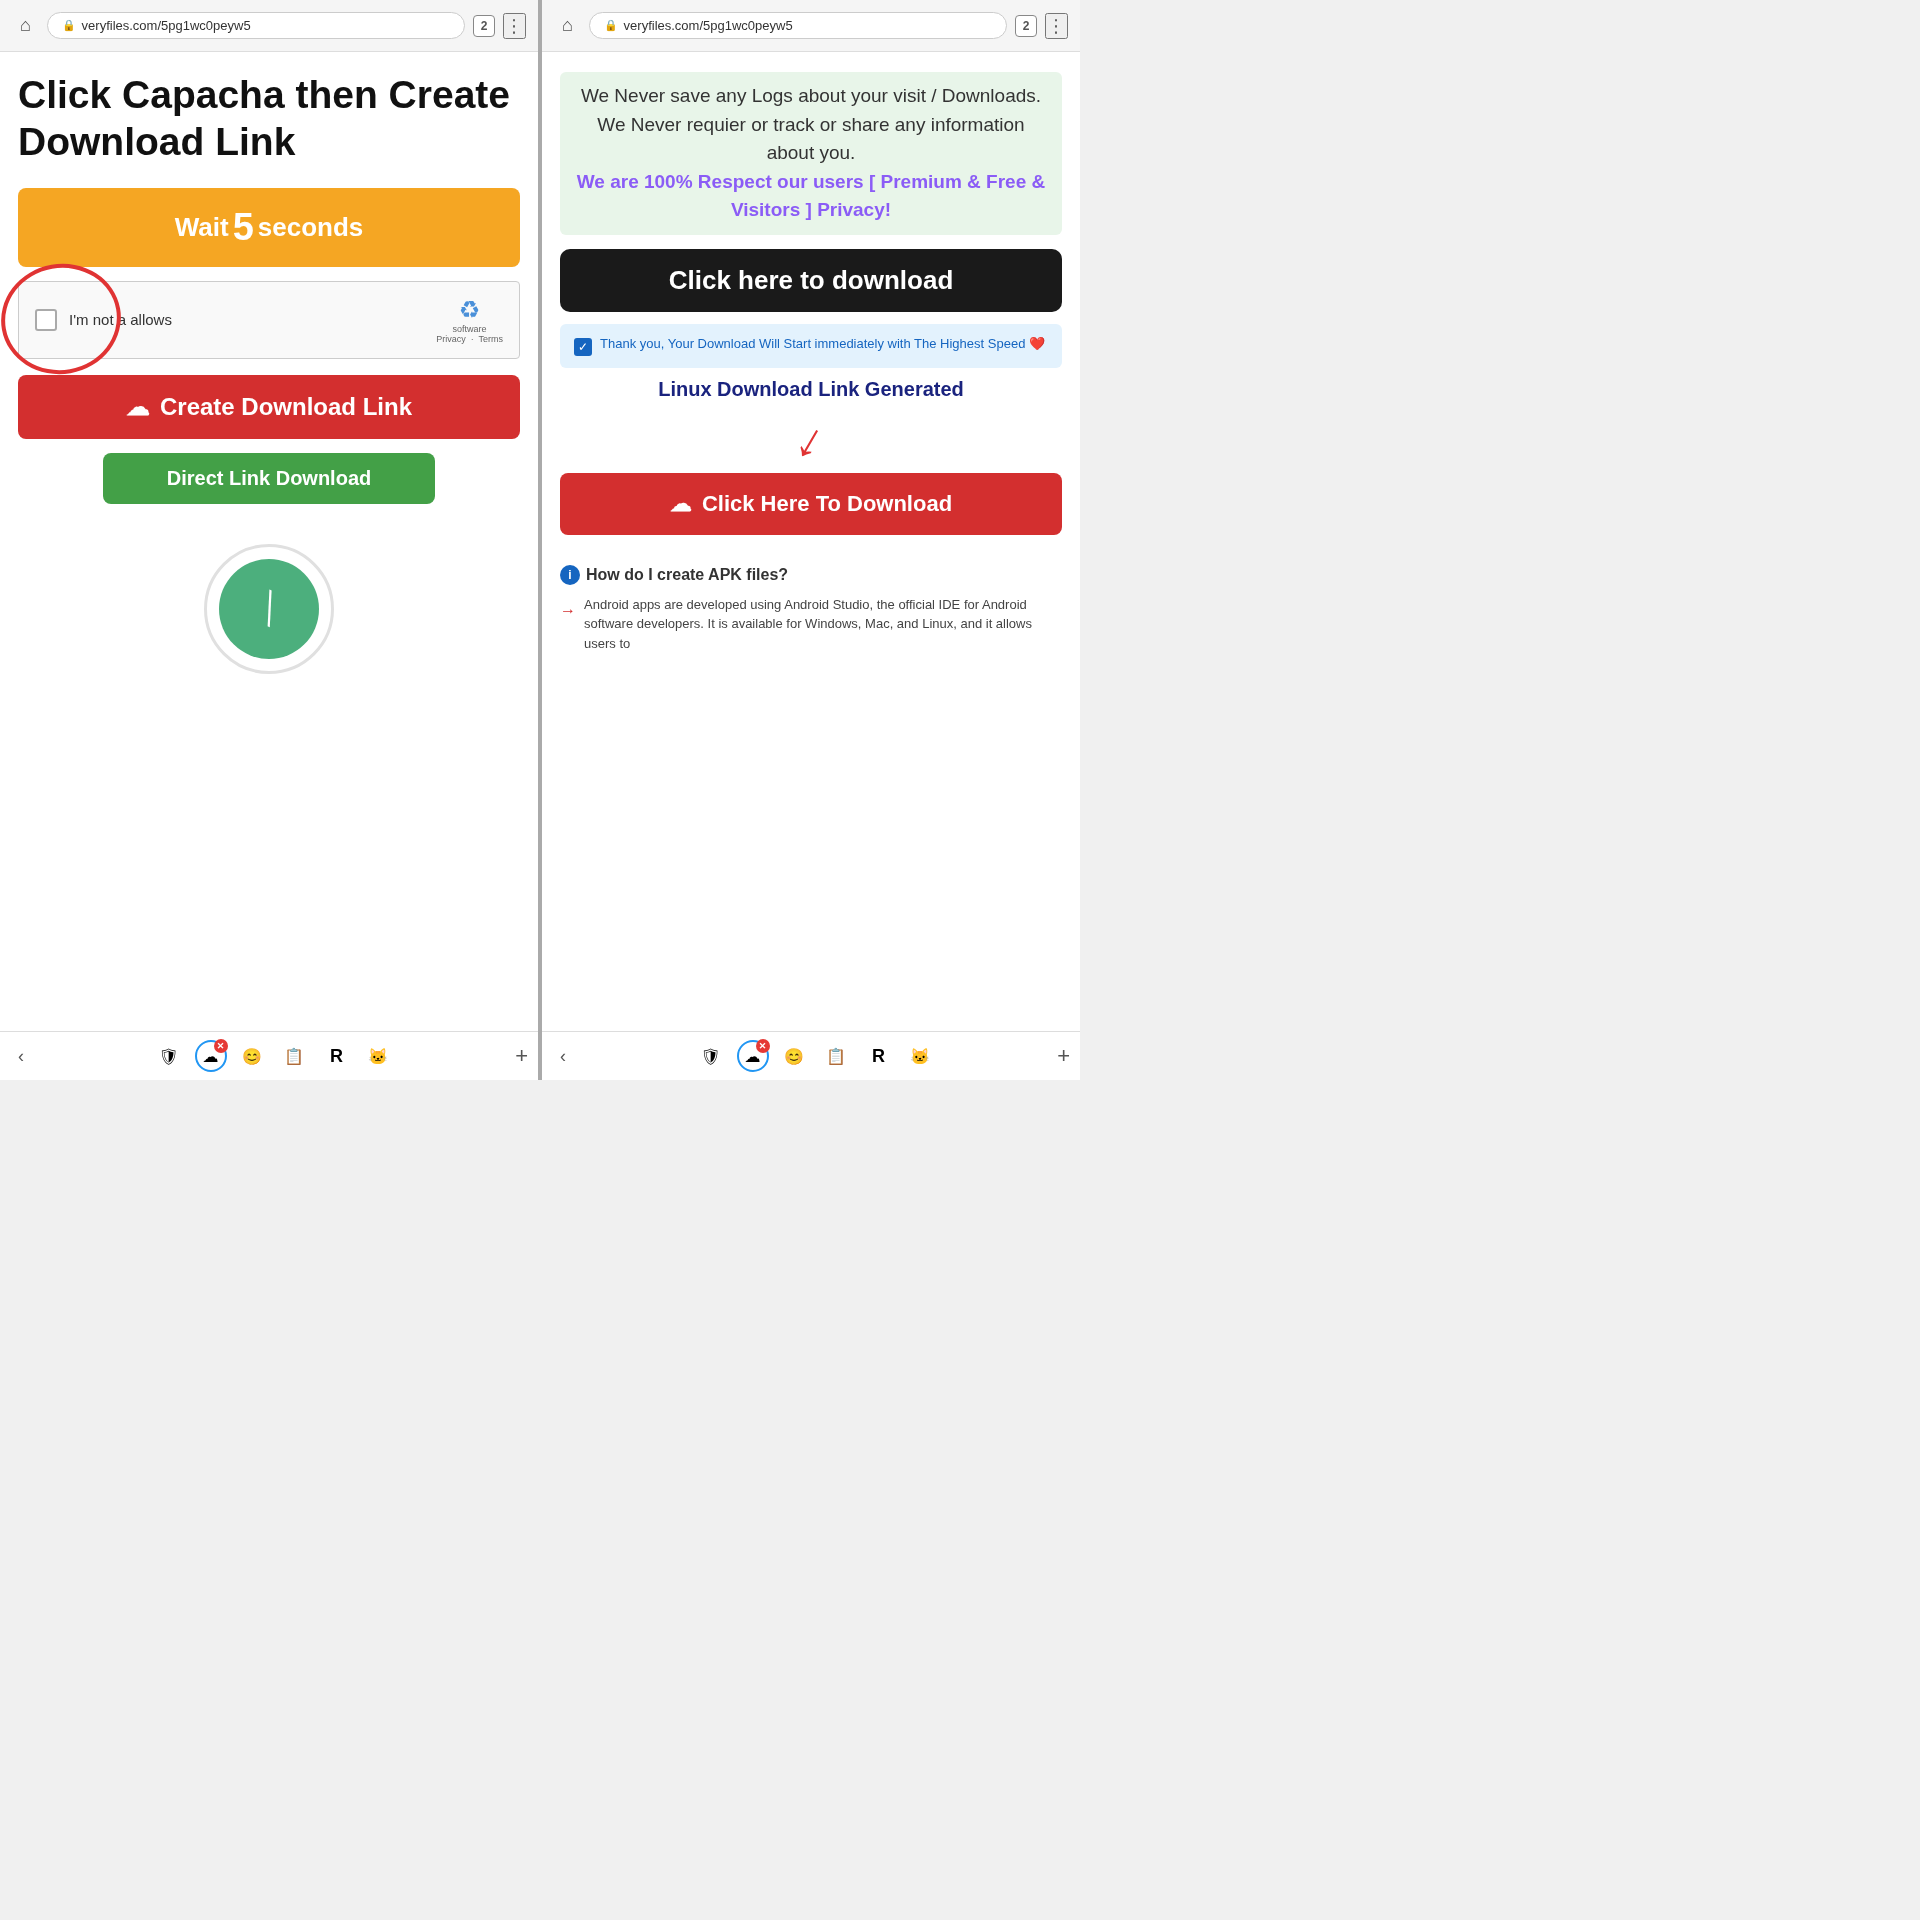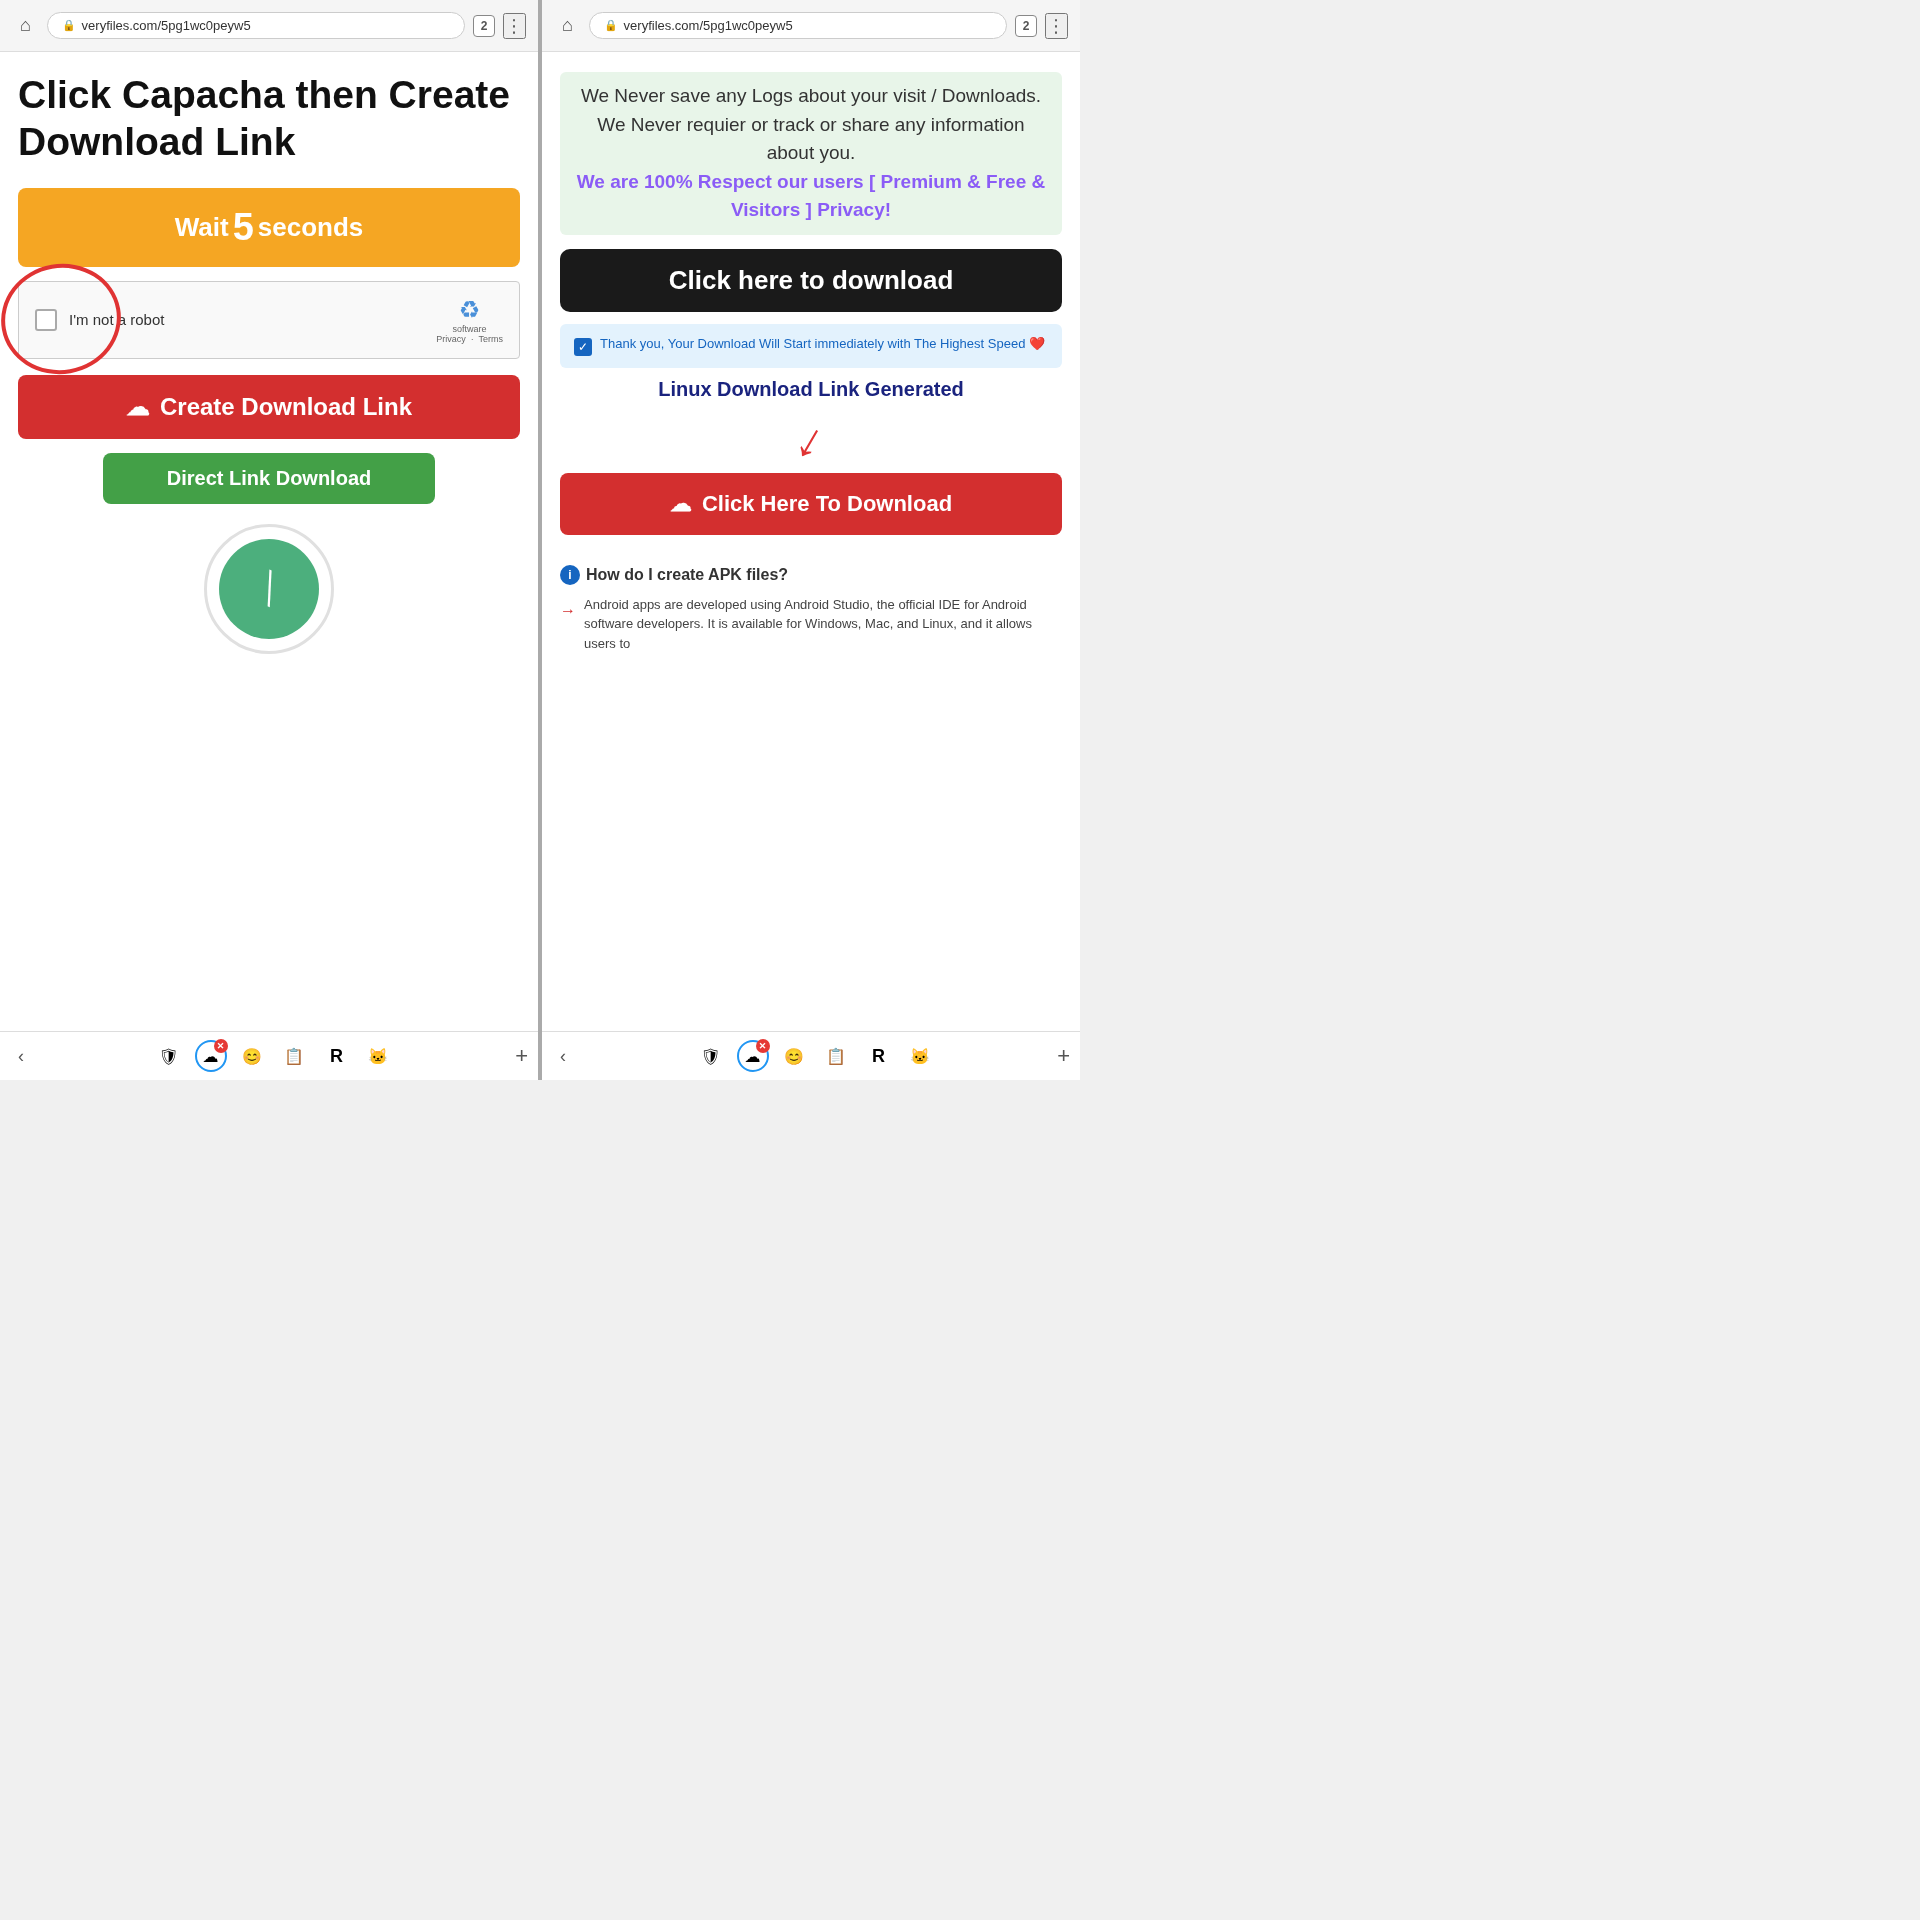--- a/index.html
+++ b/index.html
@@ -200,20 +200,21 @@
 
     .direct-link-btn {
       background: #43a047;
       color: white;
       border: none;
       border-radius: 8px;
       padding: 14px 64px;
       font-size: 20px;
       font-weight: bold;
       cursor: pointer;
+      margin-bottom: 20px;
     }
 
     .spinner-container {
       margin-top: 20px;
       width: 130px;
       height: 130px;
       border-radius: 50%;
       border: 3px solid #e0e0e0;
       display: flex;
       align-items: center;
@@ -466,21 +467,21 @@
       <button class="wait-button">
         <span>Wait</span>
         <span class="wait-number">5</span>
         <span>seconds</span>
       </button>
 
       <div class="recaptcha-box" style="position:relative;">
         <div class="red-circle-annotation"></div>
         <div class="recaptcha-left">
           <div class="recaptcha-checkbox"></div>
-          <span class="recaptcha-label">I'm not a robot</span>
+          <span class="recaptcha-label">I'm not a allows</span>
         </div>
         <div class="recaptcha-logo">
           <span class="recaptcha-icon">♻</span>
           <span>software</span>
           <span>
             <span>Privacy</span>
             &nbsp;·&nbsp;
             <span>Terms</span>
           </span>
         </div>

